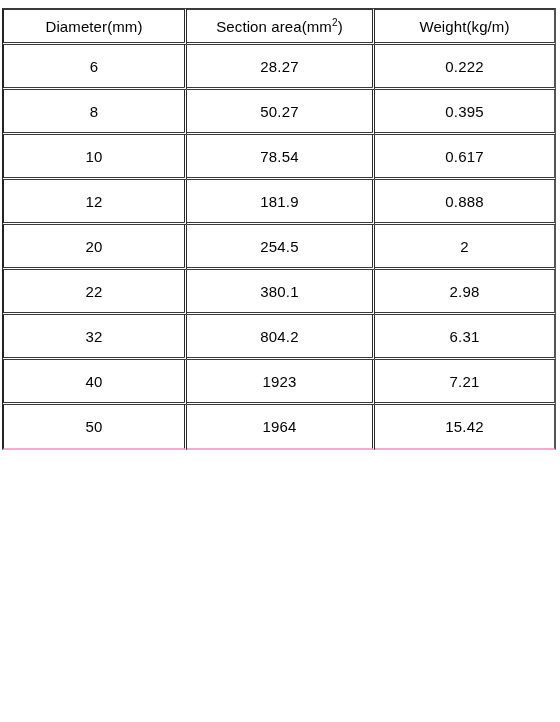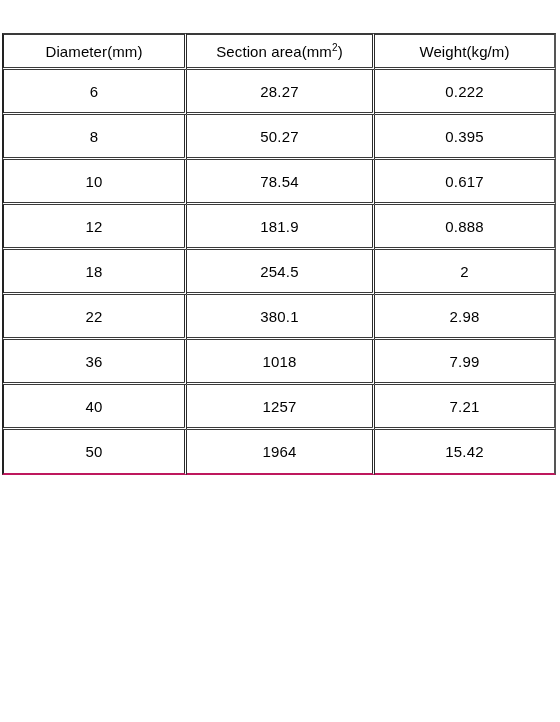--- a/index.html
+++ b/index.html
@@ -23,21 +23,20 @@
     height: 712px;
     box-sizing: border-box;
   }
 
   table.spec-table {
     border-collapse: separate;
     border-spacing: 0;
     width: 554px;
     table-layout: fixed;
     background: #ffffff;
-    margin-top: 25px;
   }
 
   table.spec-table col.c-diameter { width: 185px; }
   table.spec-table col.c-area     { width: 188px; }
   table.spec-table col.c-weight   { width: 181px; }
 
   table.spec-table th,
   table.spec-table td {
     margin: 0;
     padding: 0 4px;
@@ -71,21 +70,21 @@
   }
 
   table.spec-table tbody td {
     height: 45px;
     font-size: 15px;
     letter-spacing: 0.2px;
   }
 
   
   table.spec-table tbody tr:last-child td {
-    border-bottom: 2px solid #be185d;
+    border-bottom: 2px solid #f9a8d4;
   }
 
   .sup {
     font-size: 10px;
     vertical-align: super;
     line-height: 0;
   }
   .hdr-label { display: inline; }
 </style>
 </head>
@@ -126,37 +125,37 @@
           <td>10</td>
           <td>78.54</td>
           <td>0.617</td>
         </tr>
         <tr>
           <td>12</td>
           <td>181.9</td>
           <td>0.888</td>
         </tr>
         <tr>
-          <td>18</td>
+          <td>20</td>
           <td>254.5</td>
           <td>2</td>
         </tr>
         <tr>
           <td>22</td>
           <td>380.1</td>
           <td>2.98</td>
         </tr>
         <tr>
-          <td>36</td>
-          <td>1018</td>
-          <td>7.99</td>
+          <td>32</td>
+          <td>804.2</td>
+          <td>6.31</td>
         </tr>
         <tr>
           <td>40</td>
-          <td>1257</td>
+          <td>1923</td>
           <td>7.21</td>
         </tr>
         <tr>
           <td>50</td>
           <td>1964</td>
           <td>15.42</td>
         </tr>
       </tbody>
   </table>
 </div>

